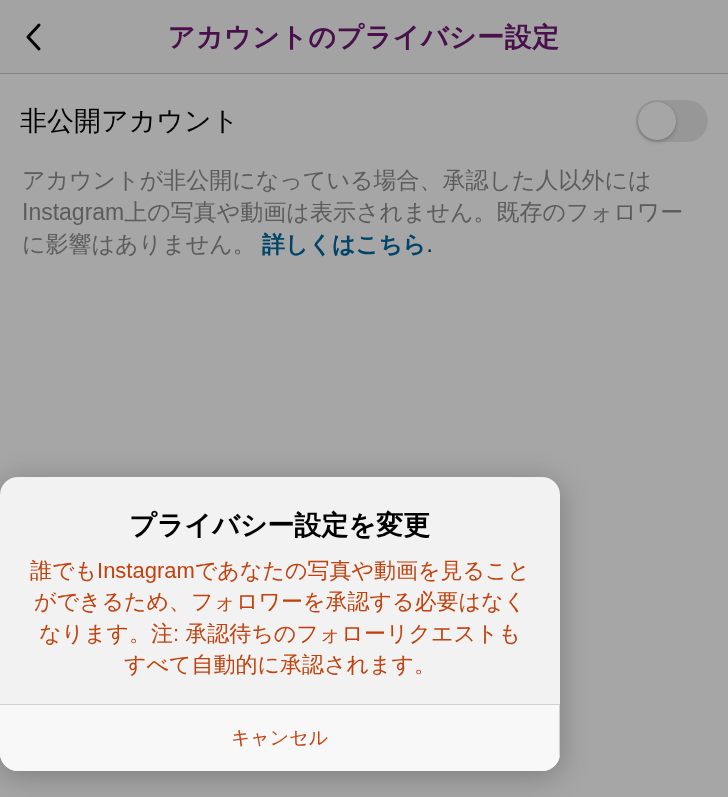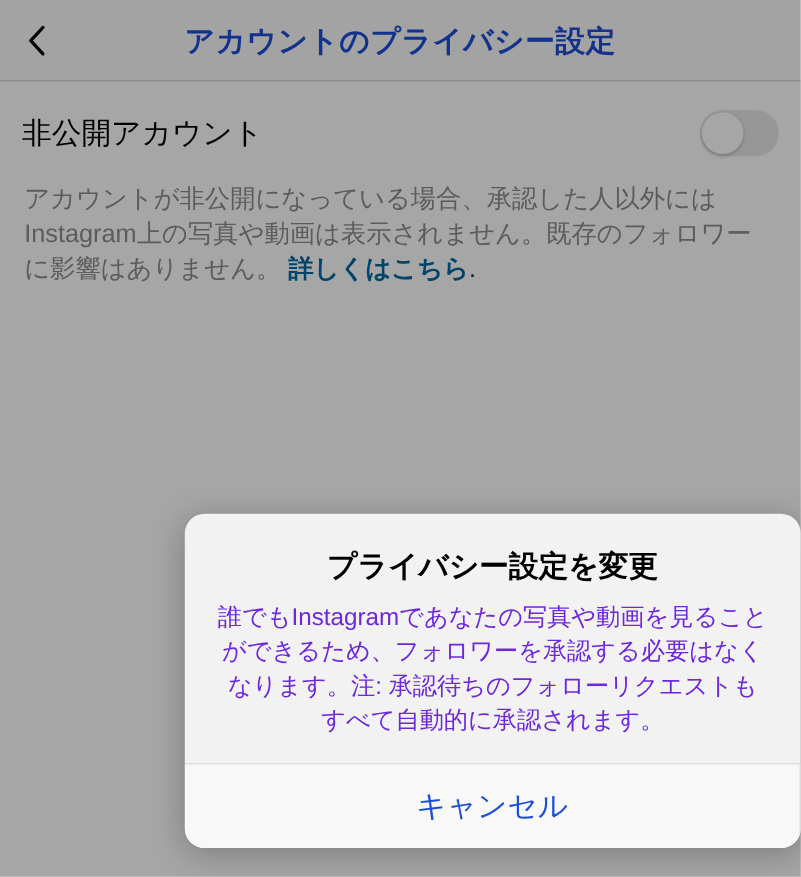--- a/index.html
+++ b/index.html
@@ -37,21 +37,21 @@
     }
     .back-btn svg {
       width: 18px;
       height: 30px;
     }
     .header-title {
       flex: 1;
       text-align: center;
       font-size: 27px;
       font-weight: 700;
-      color: #1d4ed8;
+      color: #701a75;
       letter-spacing: 0.5px;
     }
     .content {
       padding: 18px 20px;
     }
     .setting-row {
       display: flex;
       align-items: center;
       justify-content: space-between;
       padding: 8px 0 18px 0;
@@ -95,21 +95,21 @@
     }
     .overlay {
       position: absolute;
       top: 0;
       left: 0;
       right: 0;
       bottom: 0;
       background: rgba(0,0,0,0.35);
       display: flex;
       align-items: flex-end;
-      justify-content: flex-end;
+      justify-content: flex-start;
     }
     .dialog {
       width: 560px;
       background: #f2f2f2;
       border-radius: 18px;
       overflow: hidden;
       margin-bottom: 26px;
       box-shadow: 0 5px 30px rgba(0,0,0,0.25);
     }
     .dialog-body {
@@ -118,33 +118,33 @@
     }
     .dialog-title {
       font-size: 27px;
       font-weight: 700;
       color: #000;
       margin-bottom: 12px;
     }
     .dialog-message {
       font-size: 22px;
       line-height: 1.42;
-      color: #6d28d9;
+      color: #c2410c;
       text-align: center;
     }
     .dialog-buttons {
       display: flex;
       border-top: 1px solid #d0d0d0;
     }
     .dialog-btn {
       flex: 1;
       padding: 20px 0;
       text-align: center;
-      font-size: 27px;
-      color: #1d4ed8;
+      font-size: 19px;
+      color: #c2410c;
       cursor: pointer;
       background: #f8f8f8;
     }
     .dialog-btn:first-child {
       border-right: 1px solid #d0d0d0;
       font-weight: 700;
     }
     .dialog-btn:last-child {
       font-weight: 400;
     }

